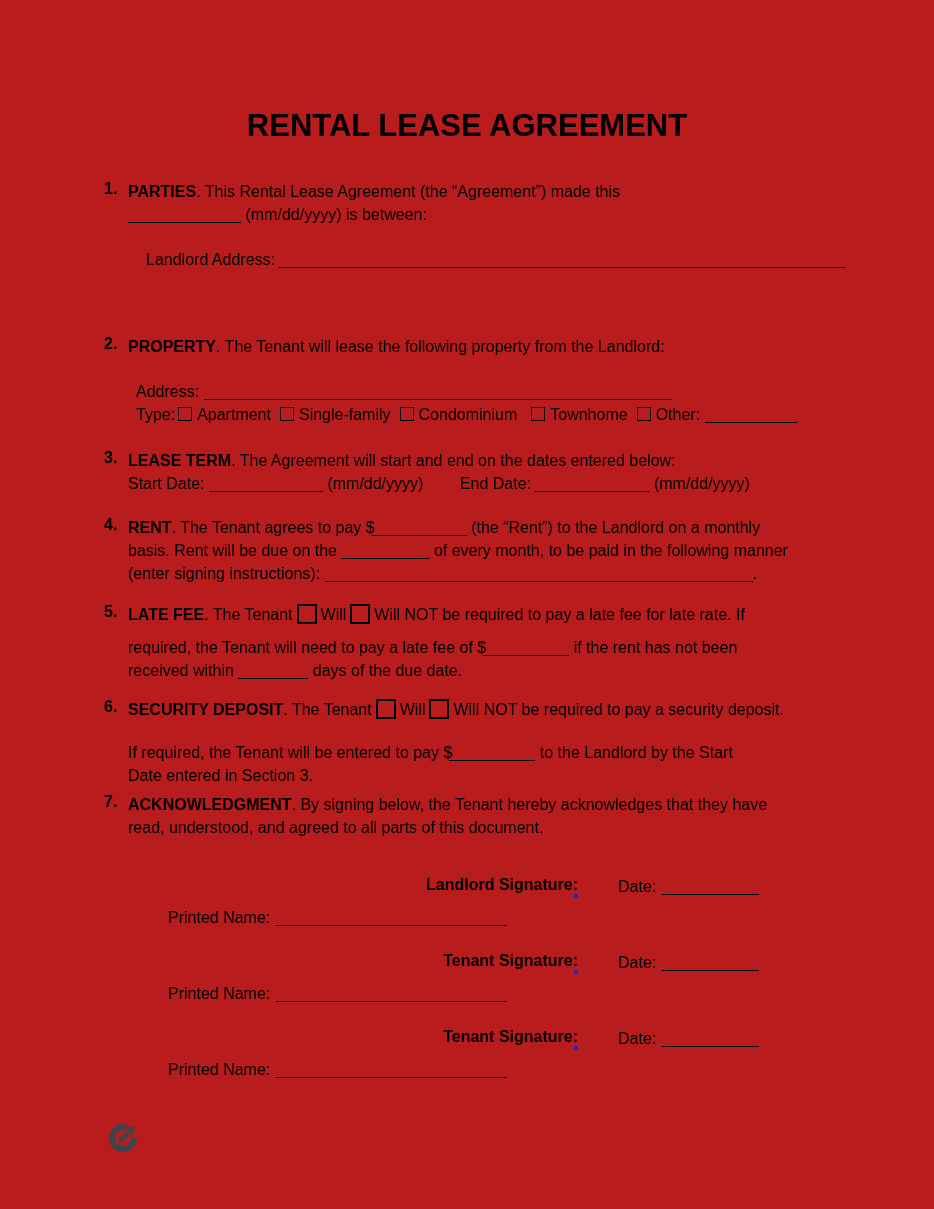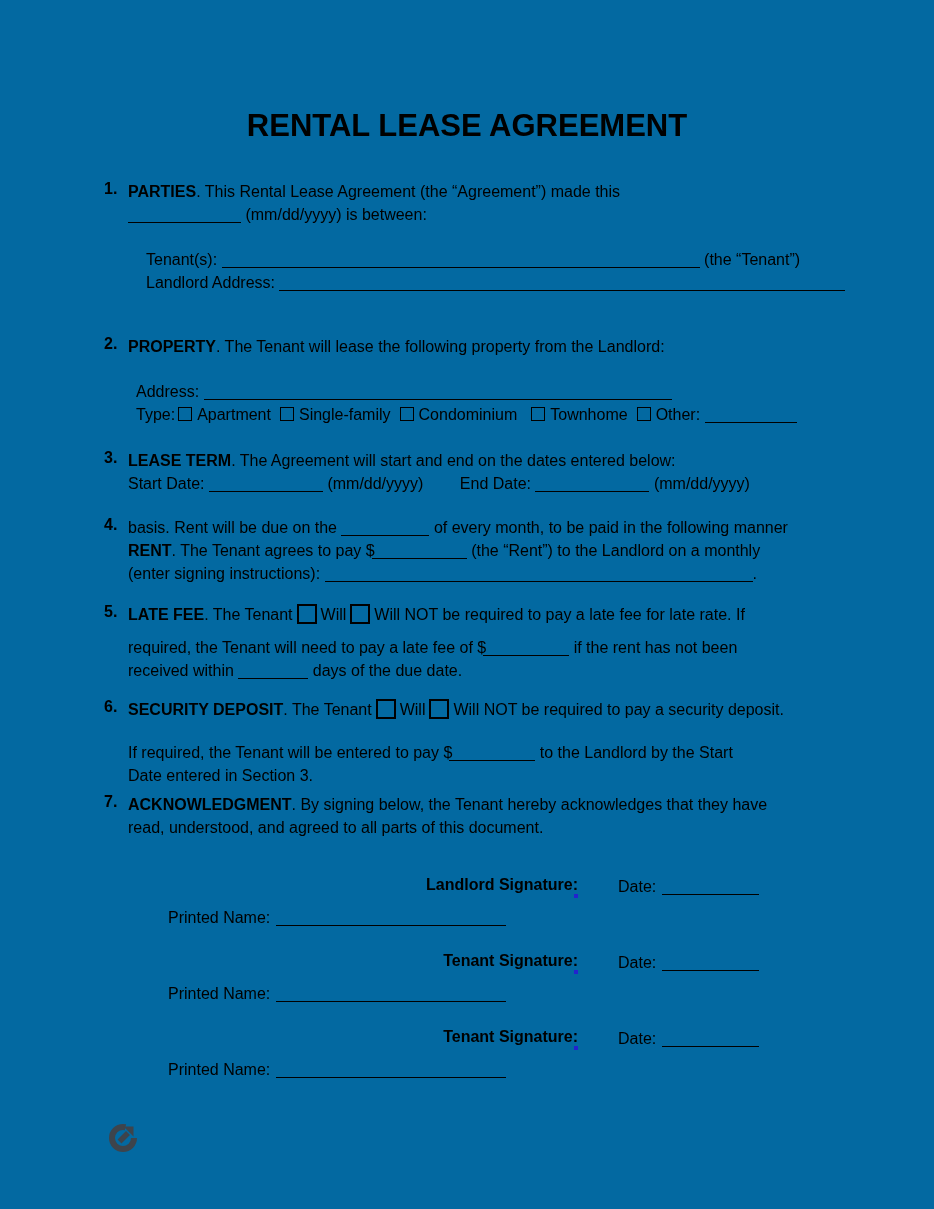--- a/index.html
+++ b/index.html
@@ -1,19 +1,19 @@
 <!DOCTYPE html>
 <html><head>
 <meta charset="utf-8">
 <style>
   html,body{margin:0;padding:0;background:#ffffff;}
   .page{
     position:relative;
     width:934px;height:1209px;
-    background:#0369a1;
+    background:#b91c1c;
     font-family:"Liberation Sans","DejaVu Sans",sans-serif;
     font-size:16px;color:#000;
     overflow:hidden;
   }
   .title{
     position:absolute;top:108px;left:0;width:934px;margin:0;
     text-align:center;font-size:31px;font-weight:bold;color:#000;
   }
   .sec{position:absolute;left:128px;width:736px;}
   .line{line-height:23px;white-space:nowrap;}
@@ -65,25 +65,20 @@
 <div class="page">
 
   <h1 class="title">RENTAL LEASE AGREEMENT</h1>
 
   <div class="sec" style="top:180px">
     <span class="num">1.</span>
     <div class="line"><b>PARTIES</b><span>. This Rental Lease Agreement (the “Agreement”) made this</span></div>
     <div class="line"><span class="blank" style="width:113px"></span> <span>(mm/dd/yyyy) is between:</span></div>
     <div class="indent1">
       <div class="line">
-        <span>Tenant(s):</span>
-        <span class="blank" style="width:478px"></span>
-        <span>(the “Tenant”)</span>
-      </div>
-      <div class="line">
         <span>Landlord Address:</span>
         <span class="blank" style="width:566px"></span>
       </div>
     </div>
   </div>
 
   <div class="sec" style="top:335px">
     <span class="num">2.</span>
     <div class="line"><b>PROPERTY</b><span>. The Tenant will lease the following property from the Landlord:</span></div>
     <div class="s2block">
@@ -106,22 +101,22 @@
       <span class="blank" style="width:114px"></span>
       <span>(mm/dd/yyyy)</span>
       <span class="endgroup"><span>End Date:</span>
       <span class="blank" style="width:114px"></span>
       <span>(mm/dd/yyyy)</span></span>
     </div>
   </div>
 
   <div class="sec" style="top:516px">
     <span class="num">4.</span>
+    <div class="line"><b>RENT</b><span>. The Tenant agrees to pay $</span><span class="blank" style="width:95px;margin-left:-3px"></span> <span>(the “Rent”) to the Landlord on a monthly</span></div>
     <div class="line"><span>basis. Rent will be due on the</span> <span class="blank" style="width:88px"></span> <span>of every month, to be paid in the following manner</span></div>
-    <div class="line"><b>RENT</b><span>. The Tenant agrees to pay $</span><span class="blank" style="width:95px;margin-left:-3px"></span> <span>(the “Rent”) to the Landlord on a monthly</span></div>
     <div class="line"><span>(enter signing instructions):</span> <span class="blank" style="width:428px"></span><span>.</span></div>
   </div>
 
   <div class="sec" style="top:603px">
     <span class="num">5.</span>
     <div class="line gap8"><b>LATE FEE</b><span>. The Tenant</span><span class="cb"></span><span>Will</span><span class="cb"></span><span>Will NOT be required to pay a late fee for late rate. If</span></div>
     <div class="line"><span>required, the Tenant will need to pay a late fee of $</span><span class="blank" style="width:86px;margin-left:-3px"></span> <span>if the rent has not been</span></div>
     <div class="line"><span>received within</span> <span class="blank" style="width:70px"></span> <span>days of the due date.</span></div>
   </div>
 

